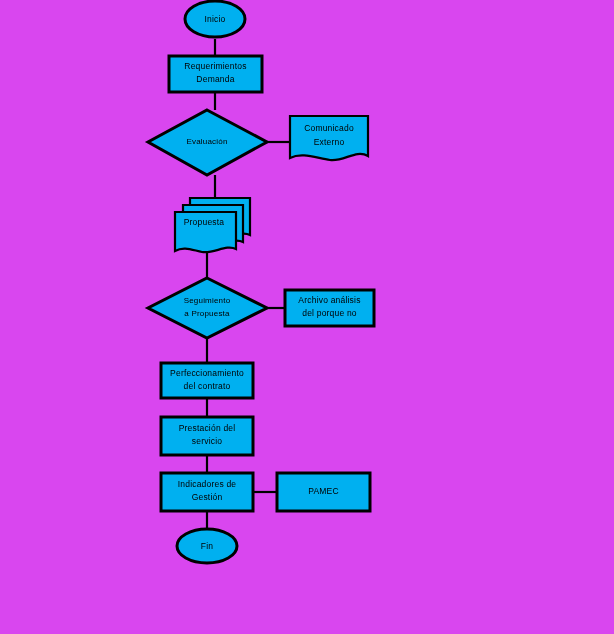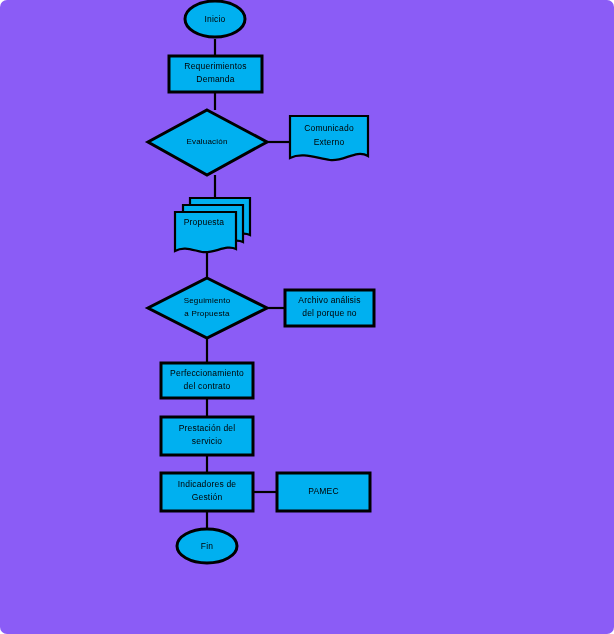--- a/index.html
+++ b/index.html
@@ -7,23 +7,22 @@
     padding: 0;
     background: #ffffff;
   }
   body {
     font-family: "Liberation Sans", sans-serif;
   }
   #canvas {
     position: relative;
     width: 614px;
     height: 634px;
-    background: #8b5cf6;
+    background: #d946ef;
     overflow: hidden;
-    border-radius: 7px;
   }
   #flow-svg {
     position: absolute;
     left: 0;
     top: 0;
     width: 614px;
     height: 634px;
   }
   .shape-fill {
     fill: #00B0F0;

